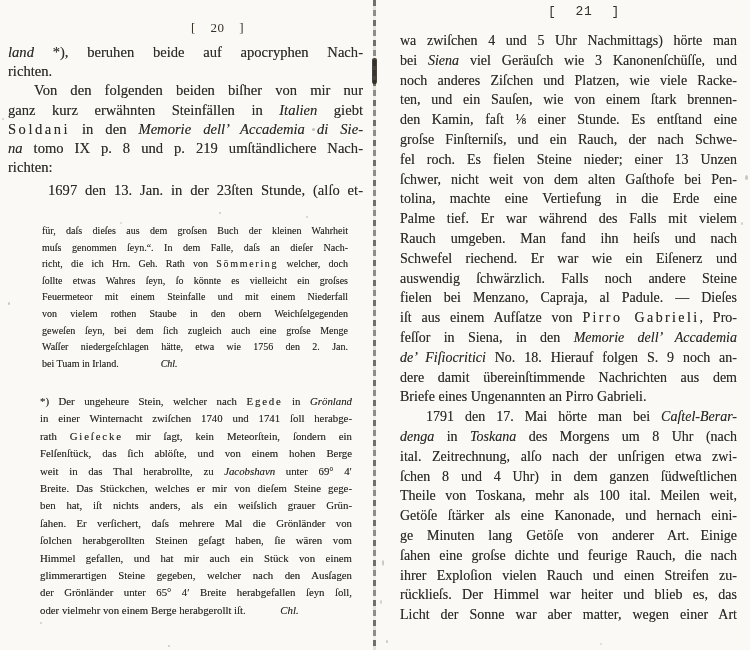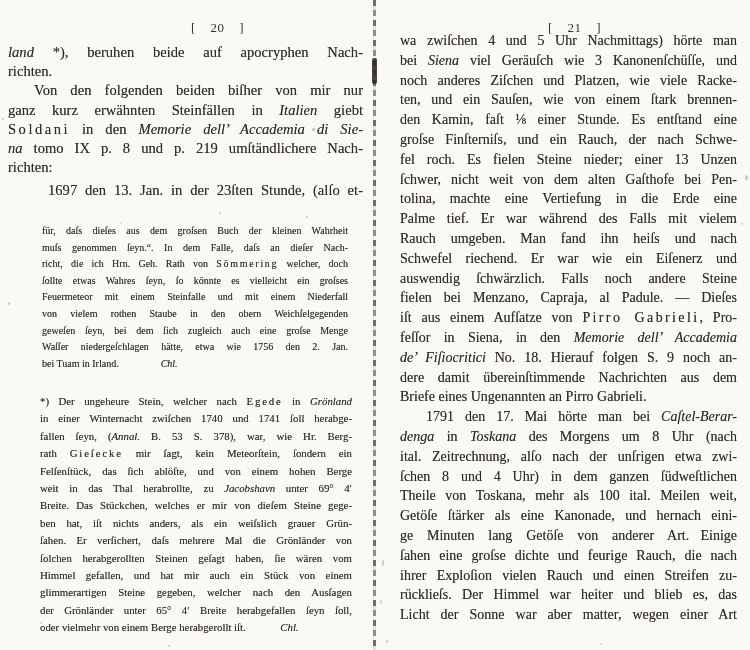--- a/index.html
+++ b/index.html
@@ -15,21 +15,21 @@
 
   .page-header {
     position: absolute;
     font-size: 13px;
     word-spacing: 11px;
     letter-spacing: 0.5px;
     color: #353028;
     white-space: nowrap;
   }
   .header-left  { left: 191px; top: 20px; }
-  .header-right { left: 548px; top: 20px;  }
+  .header-right { left: 548px; top: 4px; font-family: Liberation Mono, monospace;  }
 
   .textblock { position: absolute; }
   .left-main  { left: 8px;   top: 43px;  width: 355px; font-size: 14.6px; line-height: 19.2px; }
   .fn1        { left: 42px;  top: 223px; width: 306px; font-size: 10px; line-height: 16.6px; }
   .fn2        { left: 40px;  top: 393px; width: 312px; font-size: 10.8px; line-height: 17.4px; }
   .right-main { left: 400px; top: 31px;  width: 337px; font-size: 14px;   line-height: 19.8px; }
 
   .line {
     text-align: justify;
     text-align-last: justify;
@@ -87,21 +87,20 @@
       <div class="line"><span>Feuermeteor mit einem Steinfalle und mit einem Niederfall</span></div>
       <div class="line"><span>von vielem rothen Staube in den obern Weichſelgegenden</span></div>
       <div class="line"><span>geweſen ſeyn, bei dem ſich zugleich auch eine groſse Menge</span></div>
       <div class="line"><span>Waſſer niedergeſchlagen hätte, etwa wie 1756 den 2. Jan.</span></div>
       <div class="line short"><span>bei Tuam in Irland.</span><span class="gap" style="width: 4.2em;">&nbsp;</span><span class="i">Chl.</span></div>
     </div>
 
   <div class="textblock fn2">
       <div class="line"><span>*) Der ungeheure Stein, welcher nach </span><span class="sp">Egede</span><span> in </span><span class="i">Grönland</span></div>
       <div class="line"><span>in einer Winternacht zwiſchen 1740 und 1741 ſoll herabge-</span></div>
-      <div class="line"><span>fallen ſeyn, (</span><span class="i">Annal.</span><span> B. 53 S. 378), war, wie Hr. Berg-</span></div>
       <div class="line"><span>rath </span><span class="sp">Gieſecke</span><span> mir ſagt, kein Meteorſtein, ſondern ein</span></div>
       <div class="line"><span>Felſenſtück, das ſich ablöſte, und von einem hohen Berge</span></div>
       <div class="line"><span>weit in das Thal herabrollte, zu </span><span class="i">Jacobshavn</span><span> unter 69° 4′</span></div>
       <div class="line"><span>Breite. Das Stückchen, welches er mir von dieſem Steine gege-</span></div>
       <div class="line"><span>ben hat, iſt nichts anders, als ein weiſslich grauer Grün-</span></div>
       <div class="line"><span>ſahen. Er verſichert, daſs mehrere Mal die Grönländer von</span></div>
       <div class="line"><span>ſolchen herabgerollten Steinen geſagt haben, ſie wären vom</span></div>
       <div class="line"><span>Himmel gefallen, und hat mir auch ein Stück von einem</span></div>
       <div class="line"><span>glimmerartigen Steine gegeben, welcher nach den Ausſagen</span></div>
       <div class="line"><span>der Grönländer unter 65° 4′ Breite herabgefallen ſeyn ſoll,</span></div>

